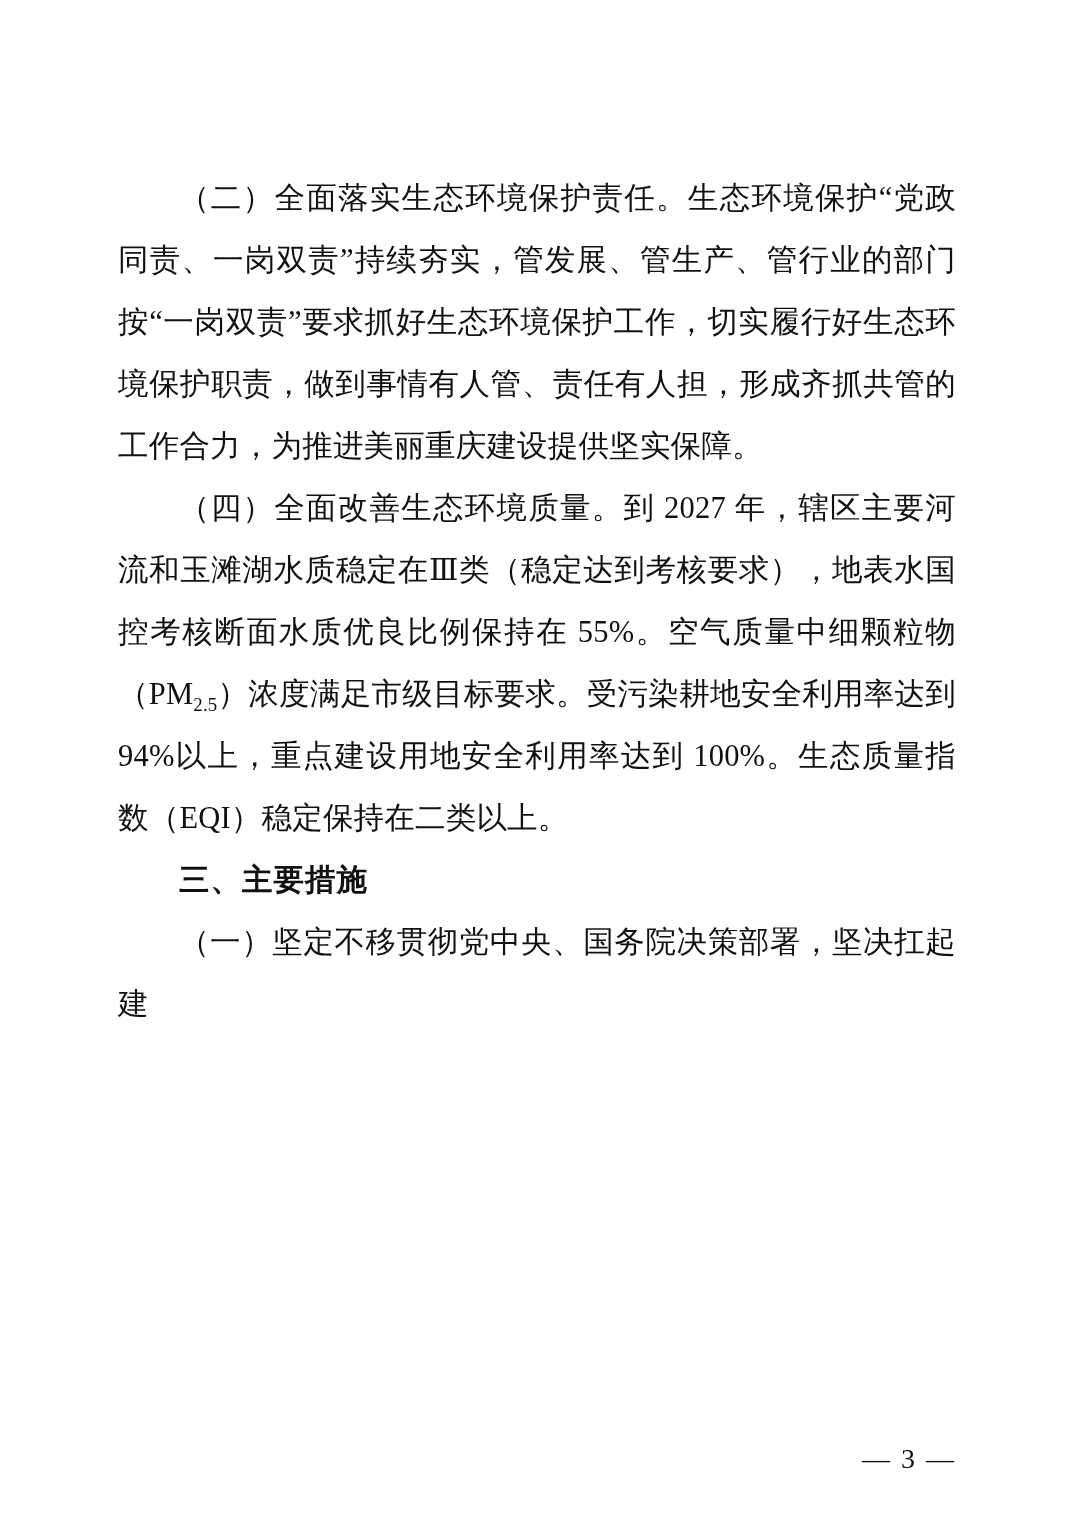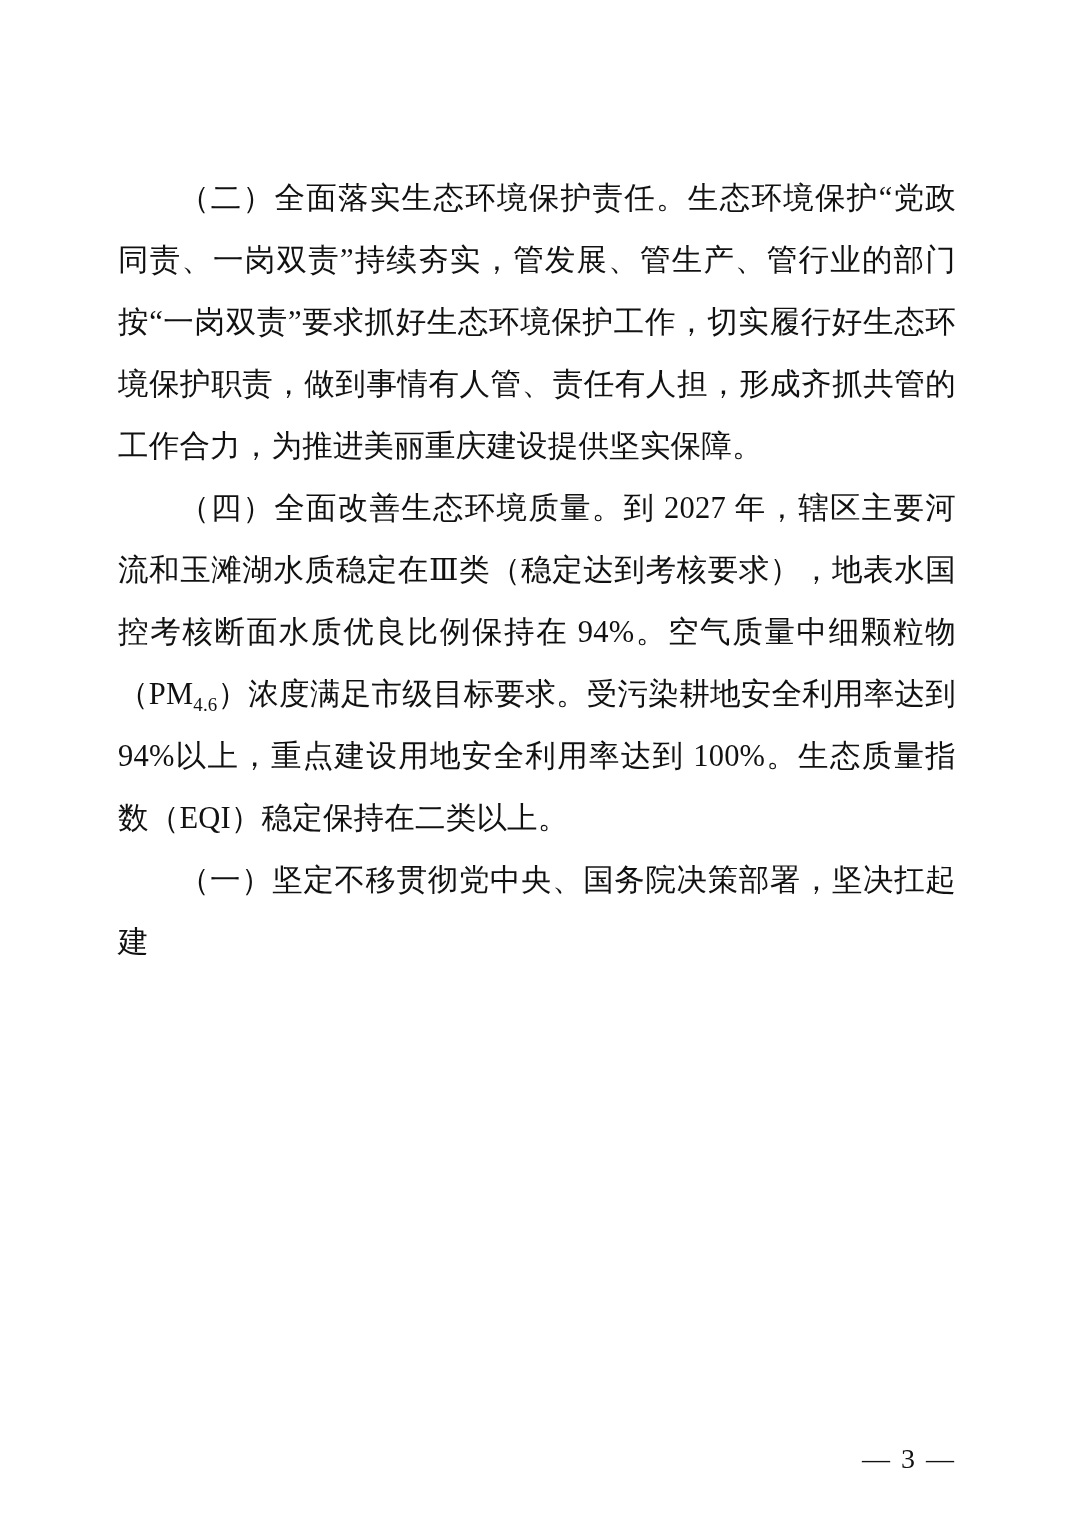--- a/index.html
+++ b/index.html
@@ -57,22 +57,23 @@
 </style>
 </head>
 <body>
 
 <div class="page">
   <div class="doc-body">
 
     <p>（二）全面落实生态环境保护责任。生态环境保护“党政同责、一岗双责”持续夯实，管发展、管生产、管行业的部门按“一岗双责”要求抓好生态环境保护工作，切实履行好生态环境保护职责，做到事情有人管、责任有人担，形成齐抓共管的工作合力，为推进美丽重庆建设提供坚实保障。</p>
 
 
-    <p><span>（四）全面改善生态环境质量。到 2027 年，辖区主要河流和玉滩湖水质稳定在Ⅲ类（稳定达到考核要求），地表水国控考核断面水质优良比例保持在 94%。空气质量中细颗粒物（PM</span><span class="pm-sub">4.6</span><span>）浓度满足市级目标要求。受污染耕地安全利用率达到 94%以上，重点建设用地安全利用率达到 100%。生态质量指数（EQI）稳定保持在二类以上。</span></p>
+    <p><span>（四）全面改善生态环境质量。到 2027 年，辖区主要河流和玉滩湖水质稳定在Ⅲ类（稳定达到考核要求），地表水国控考核断面水质优良比例保持在 55%。空气质量中细颗粒物（PM</span><span class="pm-sub">2.5</span><span>）浓度满足市级目标要求。受污染耕地安全利用率达到 94%以上，重点建设用地安全利用率达到 100%。生态质量指数（EQI）稳定保持在二类以上。</span></p>
 
 
+    <p class="section-heading">三、主要措施</p>
 
     <p>（一）坚定不移贯彻党中央、国务院决策部署，坚决扛起建</p>
 
   </div>
 
   <div class="footer">— 3 —</div>
 </div>
 
 </body></html>

